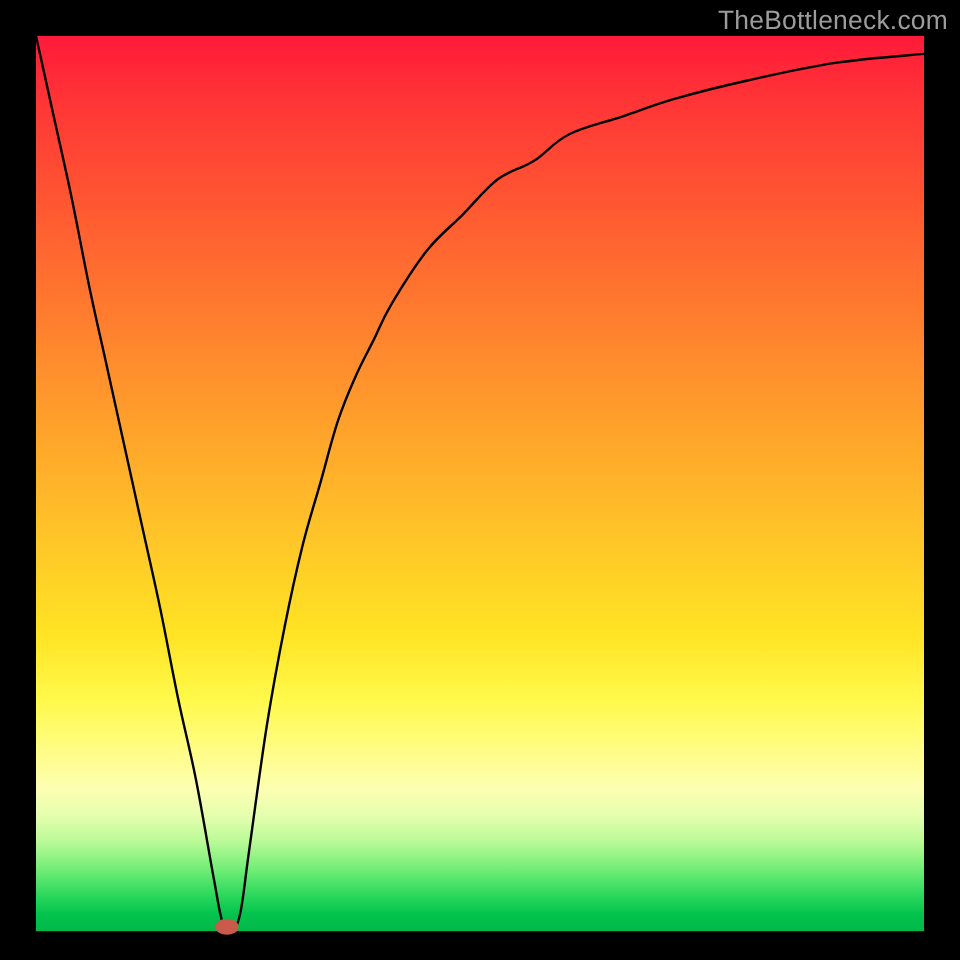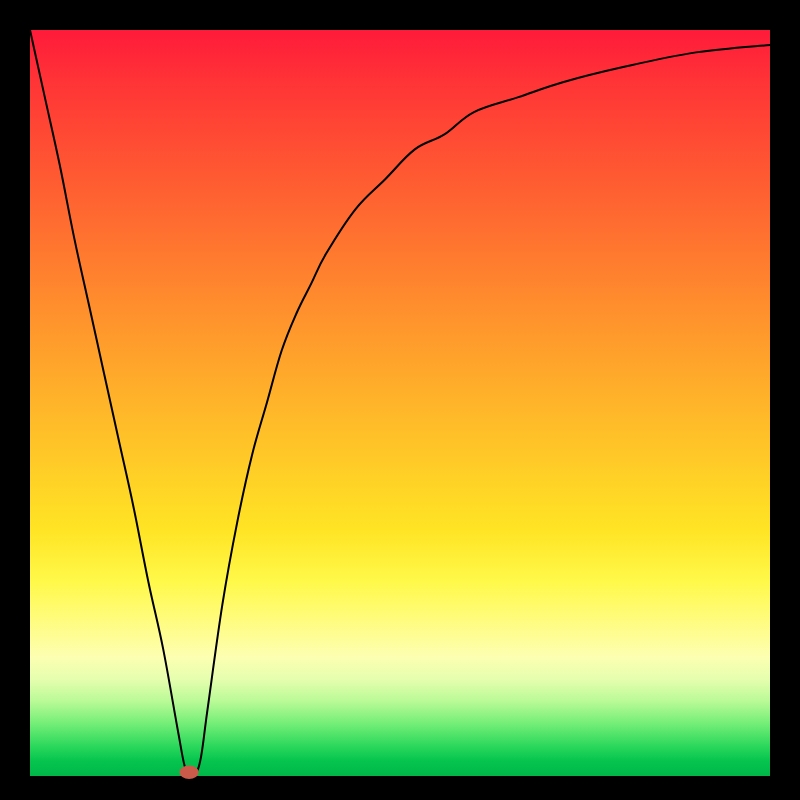--- a/index.html
+++ b/index.html
@@ -73,18 +73,19 @@
     fill: #cc5a4a;
     stroke: none;
   }
 </style>
 </head>
 <body>
 
 <div class="frame">
   <div class="plot-area"></div>
 
+  <div class="watermark">TheBottleneck.com</div>
 
   <svg class="overlay" viewBox="0 0 740 746" preserveAspectRatio="none">
     <path id="curve-path" class="curve" d="M 0 0 C 2.664 12.085199999999997, 9.472000000000001 42.96959999999997, 14.8 67.13999999999999 C 20.128 91.3104, 24.272000000000002 108.76680000000009, 29.6 134.2800000000001 C 34.928 159.7932000000001, 39.071999999999996 183.3668, 44.4 208.88 C 49.728 234.39319999999998, 53.872 251.84959999999998, 59.2 276.02 C 64.528 300.19039999999995, 68.672 318.98959999999994, 74 343.15999999999997 C 79.328 367.3304, 83.472 386.1296, 88.8 410.3 C 94.128 434.47040000000004, 98.272 451.9268, 103.60000000000001 477.44 C 108.92800000000001 502.9532, 113.072 526.5268, 118.4 552.04 C 123.72800000000001 577.5532, 127.87199999999999 592.324, 133.2 619.18 C 138.528 646.036, 144.004 679.7552000000001, 148 701.24 C 151.996 722.7248, 152.736 730.4832, 155.4 738.54 C 158.06400000000002 746.5967999999999, 160.136 747.3428, 162.8 746 C 165.46400000000003 744.6572, 167.53600000000003 743.1652, 170.20000000000002 731.08 C 172.864 718.9948, 173.60399999999998 707.0588, 177.6 678.86 C 181.596 650.6612, 187.072 607.99, 192.4 574.42 C 197.728 540.8499999999999, 201.872 519.216, 207.20000000000002 492.36 C 212.52800000000002 465.504, 216.672 446.70480000000003, 222 425.22 C 227.328 403.7352, 231.472 391.7992, 236.8 373 C 242.12800000000001 354.2008, 246.27200000000002 336.89360000000005, 251.60000000000002 320.78000000000003 C 256.928 304.6664, 261.072 295.5652, 266.4 283.48 C 271.72799999999995 271.39480000000003, 275.87199999999996 264.38239999999996, 281.2 253.64 C 286.528 242.89759999999998, 288.008 237.22800000000007, 296 223.80000000000007 C 303.992 210.37200000000007, 314.944 192.468, 325.6 179.03999999999996 C 336.25600000000003 165.61199999999994, 344.544 159.94239999999994, 355.2 149.19999999999993 C 365.856 138.45759999999993, 374.144 127.4168, 384.8 119.36000000000001 C 395.456 111.30320000000003, 403.744 111.15400000000007, 414.40000000000003 104.44000000000005 C 425.05600000000004 97.72600000000004, 430.68 88.77399999999996, 444 82.05999999999995 C 457.32 75.34599999999993, 472.41600000000005 72.51119999999999, 488.40000000000003 67.13999999999999 C 504.384 61.768799999999985, 514.1519999999999 57.5911999999999, 532.8 52.219999999999914 C 551.448 46.848799999999926, 568.024 42.671200000000056, 592 37.30000000000007 C 615.976 31.928800000000084, 639.36 26.408400000000015, 666 22.379999999999995 C 692.64 18.351599999999976, 726.68 16.262799999999967, 740 14.919999999999959"></path>
     <ellipse id="marker-dot" class="marker" cx="159.1" cy="742.27" rx="9.620000000000001" ry="6.714"></ellipse>
   </svg>
 </div>
 
 </body></html>

